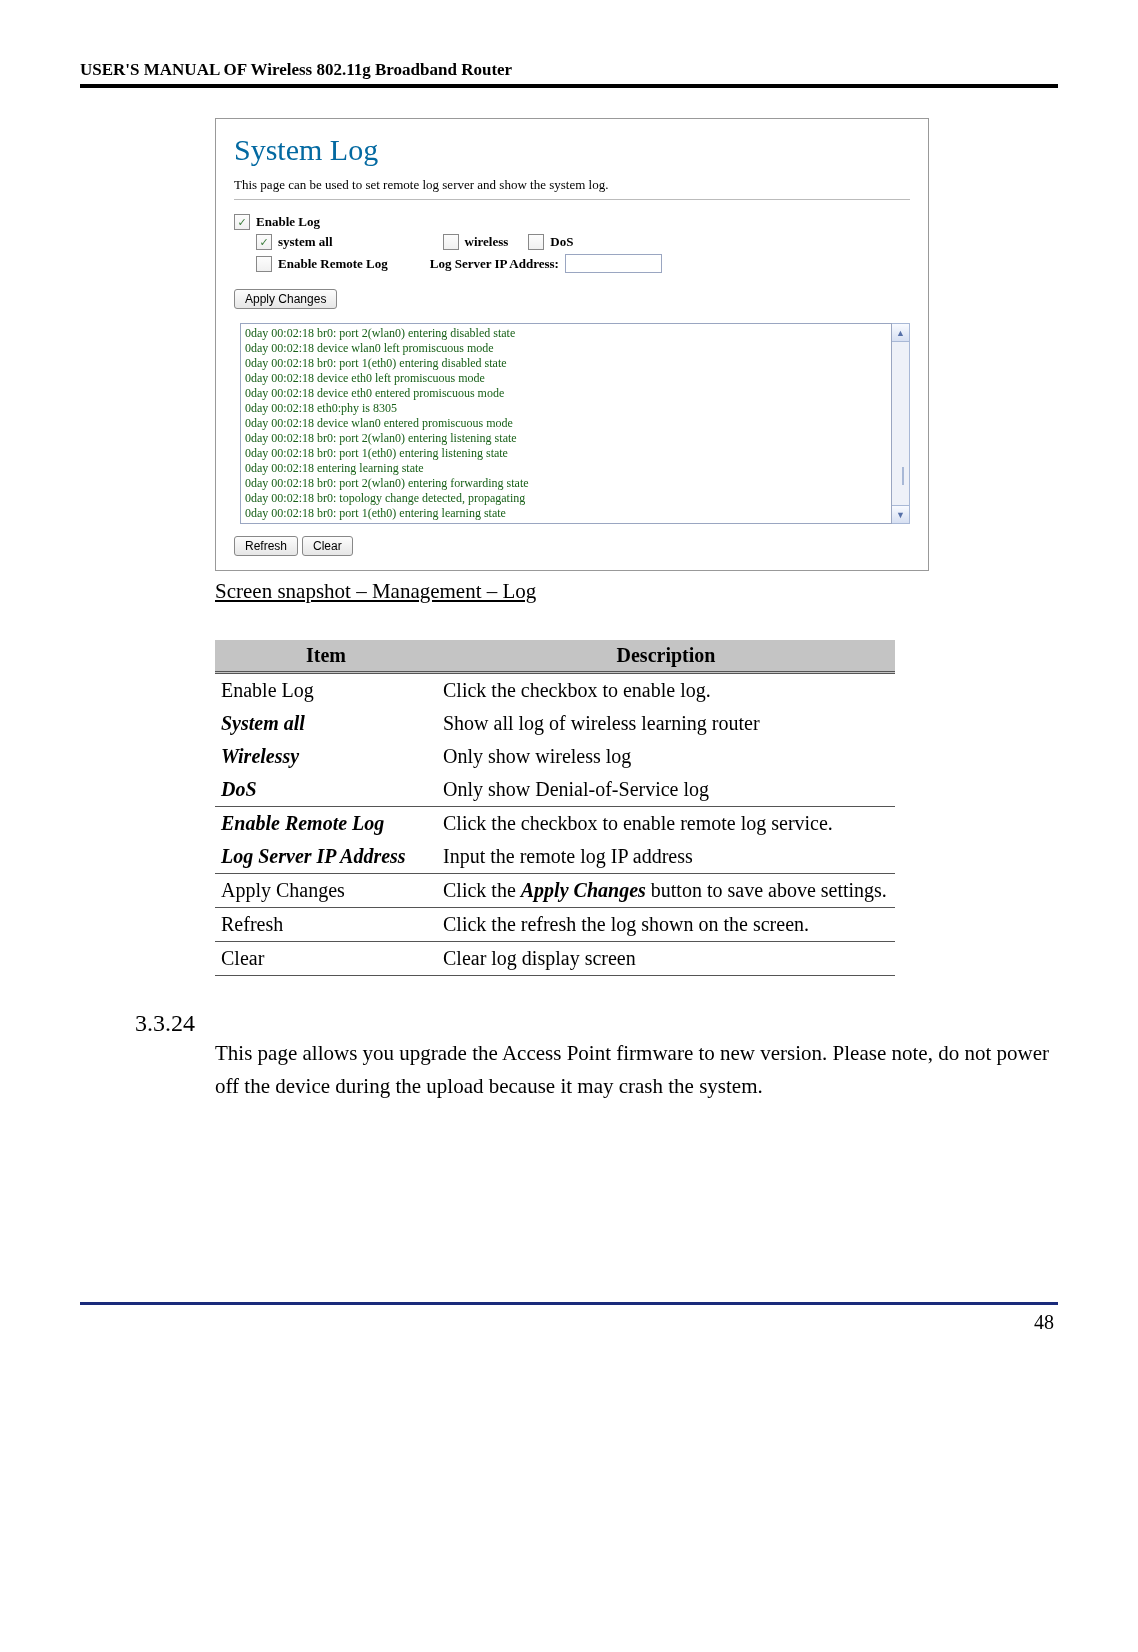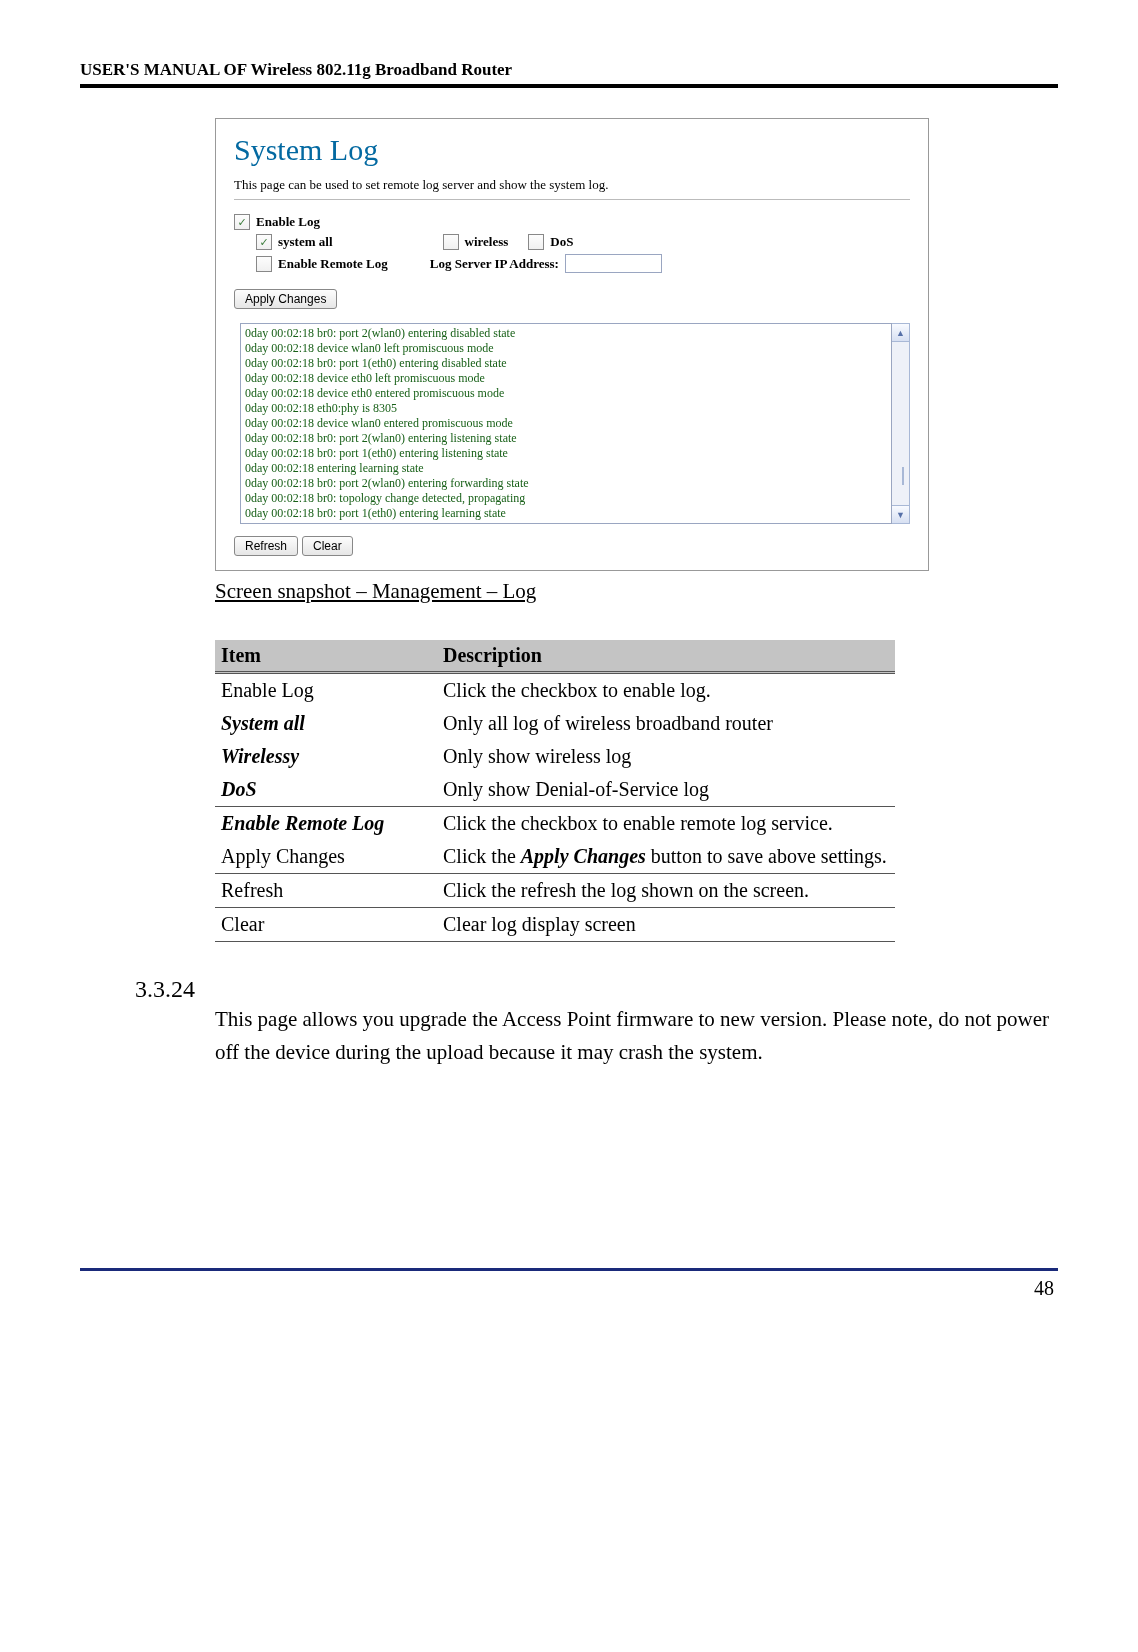--- a/index.html
+++ b/index.html
@@ -156,21 +156,21 @@
     table.desc th {
       text-align: left;
       background: #c4c4c4;
       padding: 4px 6px;
       font-weight: bold;
     }
     table.desc td {
       padding: 5px 6px;
       vertical-align: top;
     }
-    table.desc tr.header-row th { border-bottom: 3px double #555; }
+    table.desc tr.header-row th { border-bottom: 3px double #555; text-align: center; }
     table.desc tr.sep td { border-bottom: 1px solid #555; }
     .italic { font-style: italic; font-weight: bold; }
     .sec-num {
       display: flex;
       margin-top: 34px;
       font-size: 24px;
     }
     .sec-num .num { width: 80px; margin-left: 55px; }
     .sec-body {
       margin-left: 135px;
@@ -270,33 +270,37 @@
         <th>Description</th>
       </tr>
       </tbody>
         <tbody id="tbody">
           <tr>
             <td>Enable Log</td>
             <td>Click the checkbox to enable log.</td>
           </tr>
           <tr>
             <td><span class="italic">System all</span></td>
-            <td>Only all log of wireless broadband router</td>
+            <td>Show all log of wireless learning router</td>
           </tr>
           <tr>
             <td><span class="italic">Wirelessy</span></td>
             <td>Only show wireless log</td>
           </tr>
           <tr class="sep">
             <td><span class="italic">DoS</span></td>
             <td>Only show Denial-of-Service log</td>
           </tr>
           <tr>
             <td><span class="italic">Enable Remote Log</span></td>
             <td>Click the checkbox to enable remote log service.</td>
+          </tr>
+          <tr class="sep">
+            <td><span class="italic">Log Server IP Address</span></td>
+            <td>Input the remote log IP address</td>
           </tr>
           <tr class="sep">
             <td>Apply Changes</td>
             <td>Click the <span class="italic">Apply Changes</span> button to save above settings.</td>
           </tr>
           <tr class="sep">
             <td>Refresh</td>
             <td>Click the refresh the log shown on the screen.</td>
           </tr>
           <tr class="sep">

